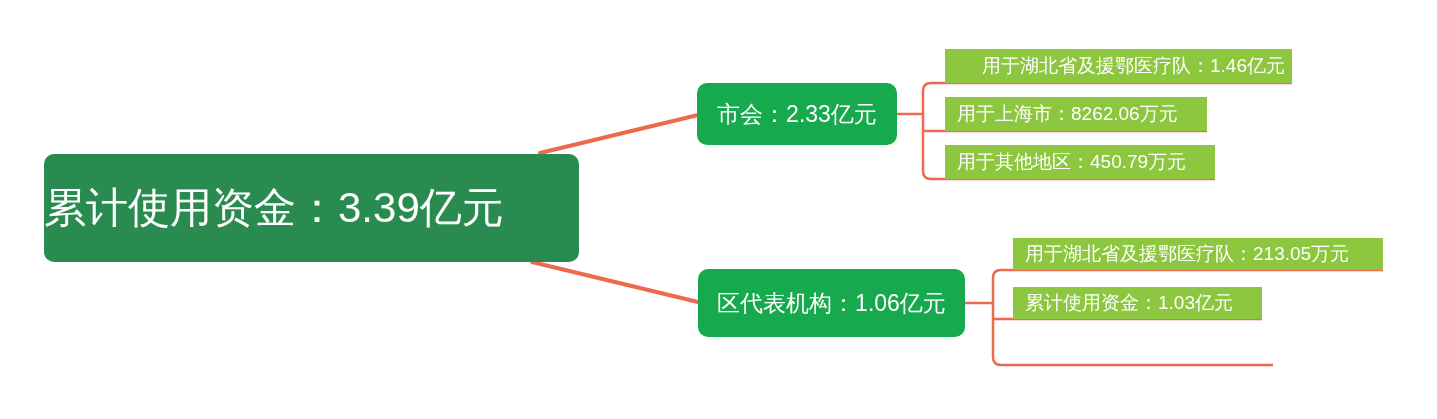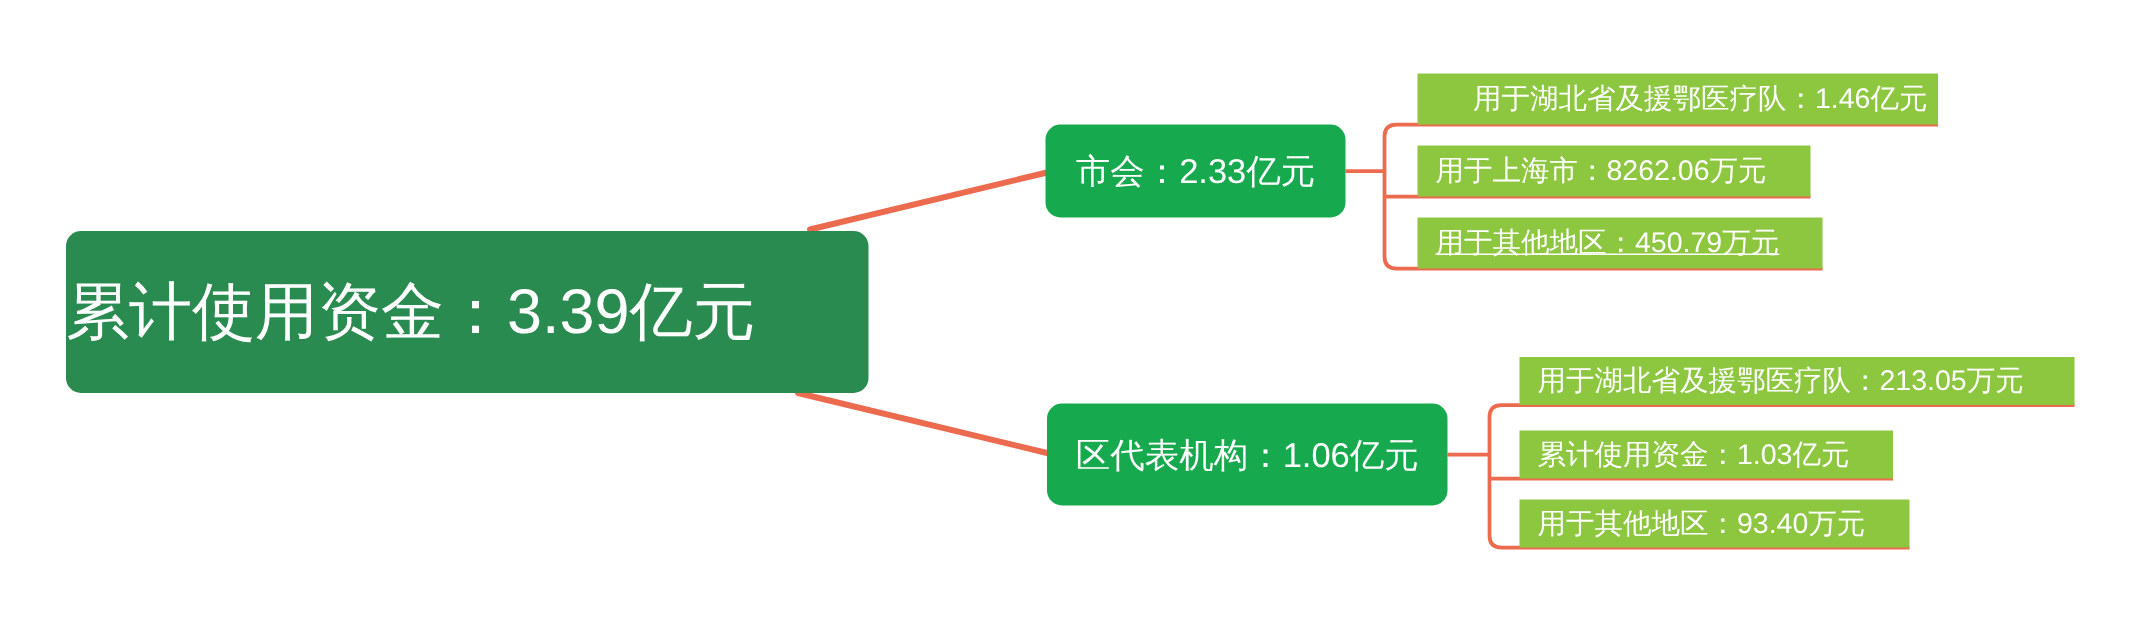--- a/index.html
+++ b/index.html
@@ -54,21 +54,21 @@
   .node-branch-1 { left: 697px; top: 83px;  width: 200px; height: 62px; }
   .node-branch-2 { left: 698px; top: 269px; width: 267px; height: 68px; }
   .node-leaf {
     background: var(--leaf-fill, #8dc63f);
     font-size: 19px;
     display: flex; align-items: center;
     padding: 0 12px;
   }
   .g1l1 { left: 945px;  top: 49px;  width: 347px; height: 34px; padding-left: 37px; }
   .g1l2 { left: 945px;  top: 97px;  width: 262px; height: 34px; }
-  .g1l3 { left: 945px;  top: 145px; width: 270px; height: 34px; text-decoration: underline; }
+  .g1l3 { left: 945px;  top: 145px; width: 270px; height: 34px; }
   .g2l1 { left: 1013px; top: 238px; width: 370px; height: 32px; text-align: right; }
   .g2l2 { left: 1013px; top: 287px; width: 249px; height: 32px; }
   .g2l3 { left: 1013px; top: 333px; width: 260px; height: 32px; }
 </style>
 </head>
 <body>
 
 <div class="canvas">
 
   <svg class="connectors" viewBox="0 0 1437 419" aria-hidden="true">
@@ -104,17 +104,14 @@
 
   <div class="node node-branch node-branch-2">
     <span>区代表机构：1.06亿元</span>
   </div>
   <div class="node node-leaf g2l1">
     <span>用于湖北省及援鄂医疗队：213.05万元</span>
   </div>
   <div class="node node-leaf g2l2">
     <span>累计使用资金：1.03亿元</span>
   </div>
-  <div class="node node-leaf g2l3">
-    <span>用于其他地区：93.40万元</span>
-  </div>
 
 </div>
 
 </body></html>

